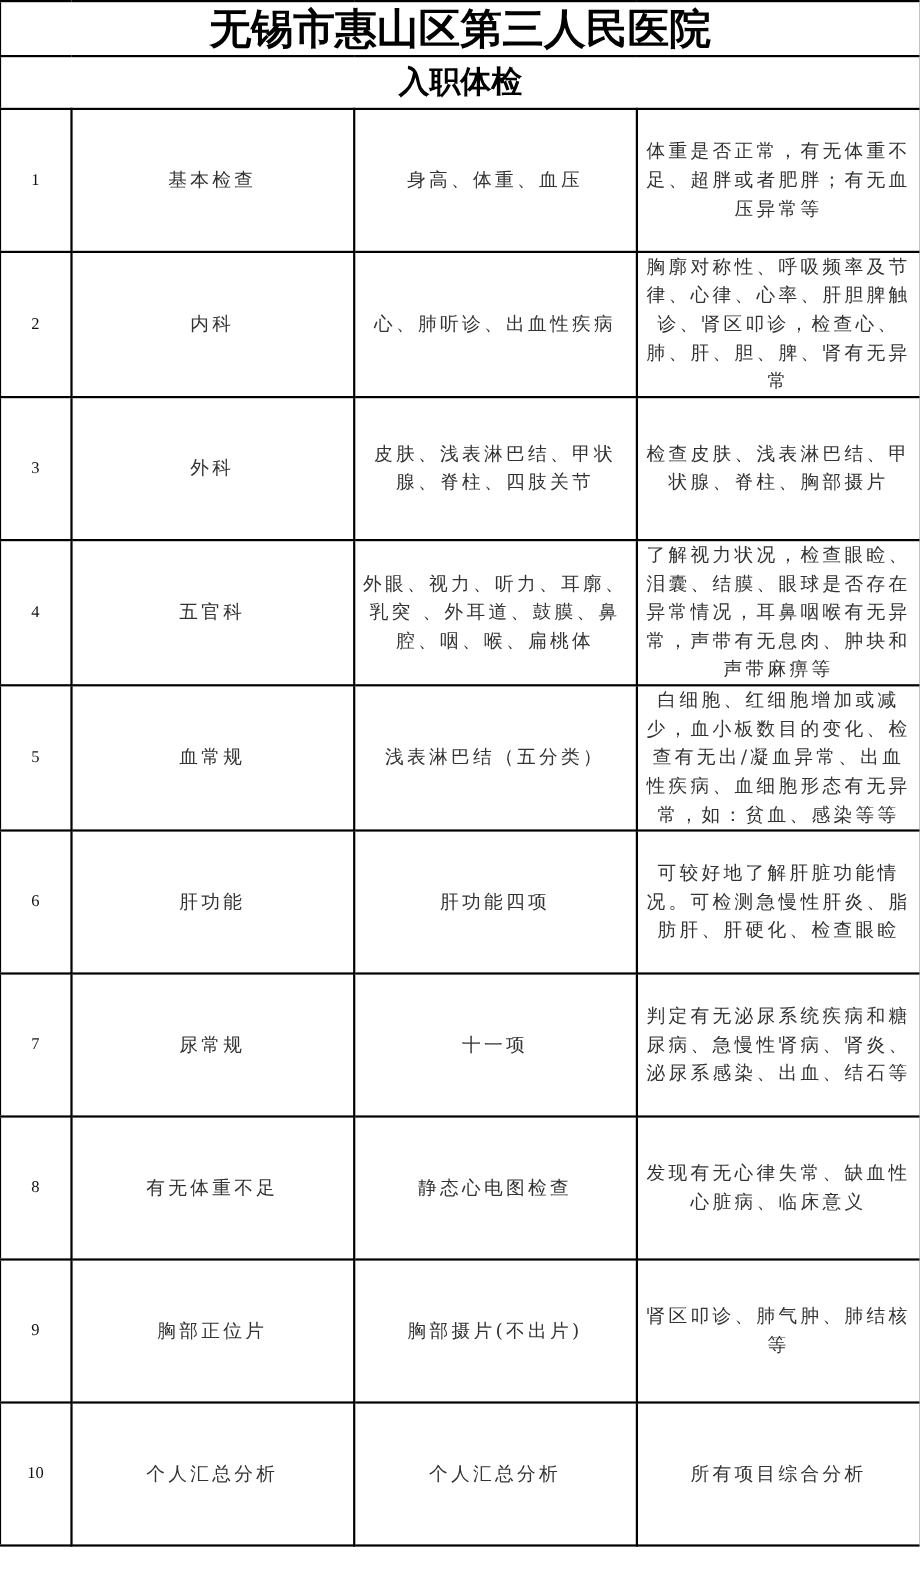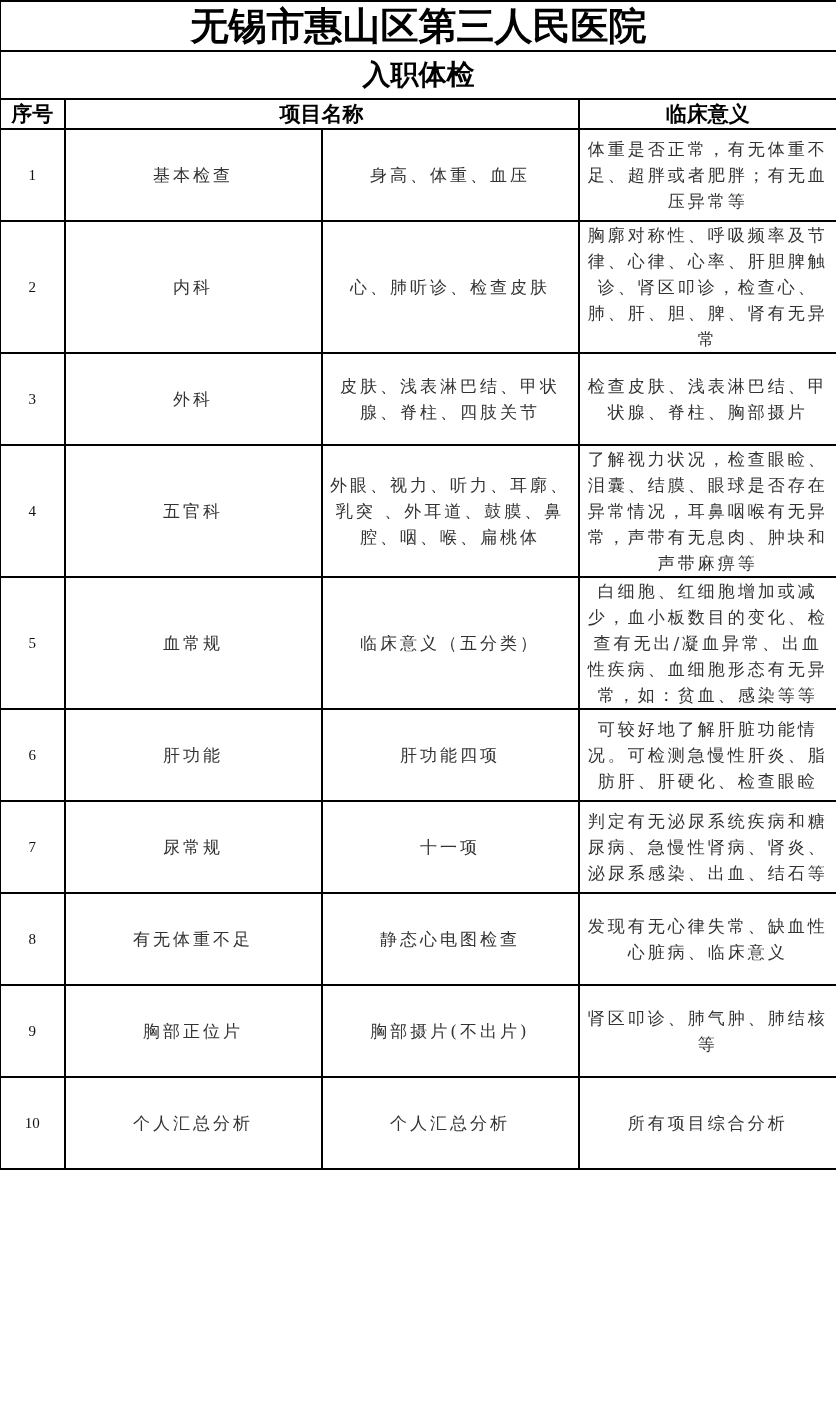--- a/index.html
+++ b/index.html
@@ -3,21 +3,21 @@
 <meta charset="utf-8">
 <style>
   html, body { margin: 0; padding: 0; background: #ffffff; }
   body { width: 836px; height: 1428px; overflow: hidden; font-family: "DejaVu Serif", "Liberation Serif", serif; color: #000; }
   .sheet { position: relative; width: 836px; height: 1428px; }
   table { border-collapse: collapse; width: 836px; table-layout: fixed; }
   td { border: 2px solid #000; text-align: center; vertical-align: middle; padding: 0 4px; box-sizing: border-box; }
   .title-row td { height: 50px; font-size: 38px; font-weight: bold; letter-spacing: 0px; line-height: 46px; border-radius: 10px; }
   .subtitle-row td { height: 48px; font-size: 28px; font-weight: bold; line-height: 44px; }
   .header-row td { height: 30px; font-size: 21px; font-weight: bold; line-height: 26px; padding: 0; }
-  .data-row td { height: 92px; font-size: 17px; color: #333; letter-spacing: 3px; line-height: 26px; }
+  .data-row td { height: 130px; font-size: 17px; color: #333; letter-spacing: 3px; line-height: 26px; }
   .data-row td.num { font-family: "Liberation Serif", serif; font-size: 15px; letter-spacing: 0; color: #111; padding: 0; }
   .data-row td.meaning { padding: 0 6px; }
   td:first-child { border-left: 1px solid #000; }
   td:last-child { border-right: 1px solid #000; }
 </style>
 </head>
 <body>
 
 <div class="sheet">
   <table>
@@ -27,54 +27,49 @@
       <col style="width:257px">
       <col style="width:258px">
     </colgroup>
     <tbody>
         <tr class="title-row">
       <td colspan="4">无锡市惠山区第三人民医院</td>
     </tr>
     <tr class="subtitle-row">
       <td colspan="4">入职体检</td>
     </tr>
-    <tr class="header-row">
-      <td>序号</td>
-      <td colspan="2">项目名称</td>
-      <td>临床意义</td>
-    </tr>
 
     <tr class="data-row">
       <td class="num">1</td>
       <td>基本检查</td>
       <td>身高、体重、血压</td>
       <td class="meaning">体重是否正常，有无体重不足、超胖或者肥胖；有无血压异常等</td>
     </tr>
     <tr class="data-row">
       <td class="num">2</td>
       <td>内科</td>
-      <td>心、肺听诊、检查皮肤</td>
+      <td>心、肺听诊、出血性疾病</td>
       <td class="meaning">胸廓对称性、呼吸频率及节律、心律、心率、肝胆脾触诊、肾区叩诊，检查心、肺、肝、胆、脾、肾有无异常</td>
     </tr>
     <tr class="data-row">
       <td class="num">3</td>
       <td>外科</td>
       <td>皮肤、浅表淋巴结、甲状腺、脊柱、四肢关节</td>
       <td class="meaning">检查皮肤、浅表淋巴结、甲状腺、脊柱、胸部摄片</td>
     </tr>
     <tr class="data-row">
       <td class="num">4</td>
       <td>五官科</td>
       <td>外眼、视力、听力、耳廓、乳突 、外耳道、鼓膜、鼻腔、咽、喉、扁桃体</td>
       <td class="meaning">了解视力状况，检查眼睑、泪囊、结膜、眼球是否存在异常情况，耳鼻咽喉有无异常，声带有无息肉、肿块和声带麻痹等</td>
     </tr>
     <tr class="data-row">
       <td class="num">5</td>
       <td>血常规</td>
-      <td>临床意义（五分类）</td>
+      <td>浅表淋巴结（五分类）</td>
       <td class="meaning">白细胞、红细胞增加或减少，血小板数目的变化、检查有无出/凝血异常、出血性疾病、血细胞形态有无异常，如：贫血、感染等等</td>
     </tr>
     <tr class="data-row">
       <td class="num">6</td>
       <td>肝功能</td>
       <td>肝功能四项</td>
       <td class="meaning">可较好地了解肝脏功能情况。可检测急慢性肝炎、脂肪肝、肝硬化、检查眼睑</td>
     </tr>
     <tr class="data-row">
       <td class="num">7</td>

